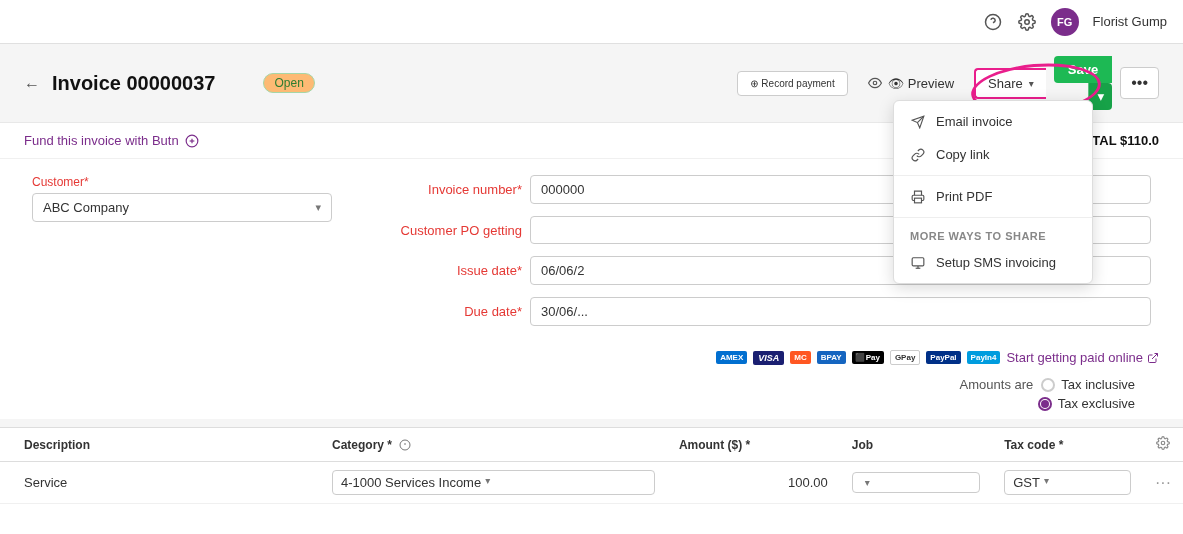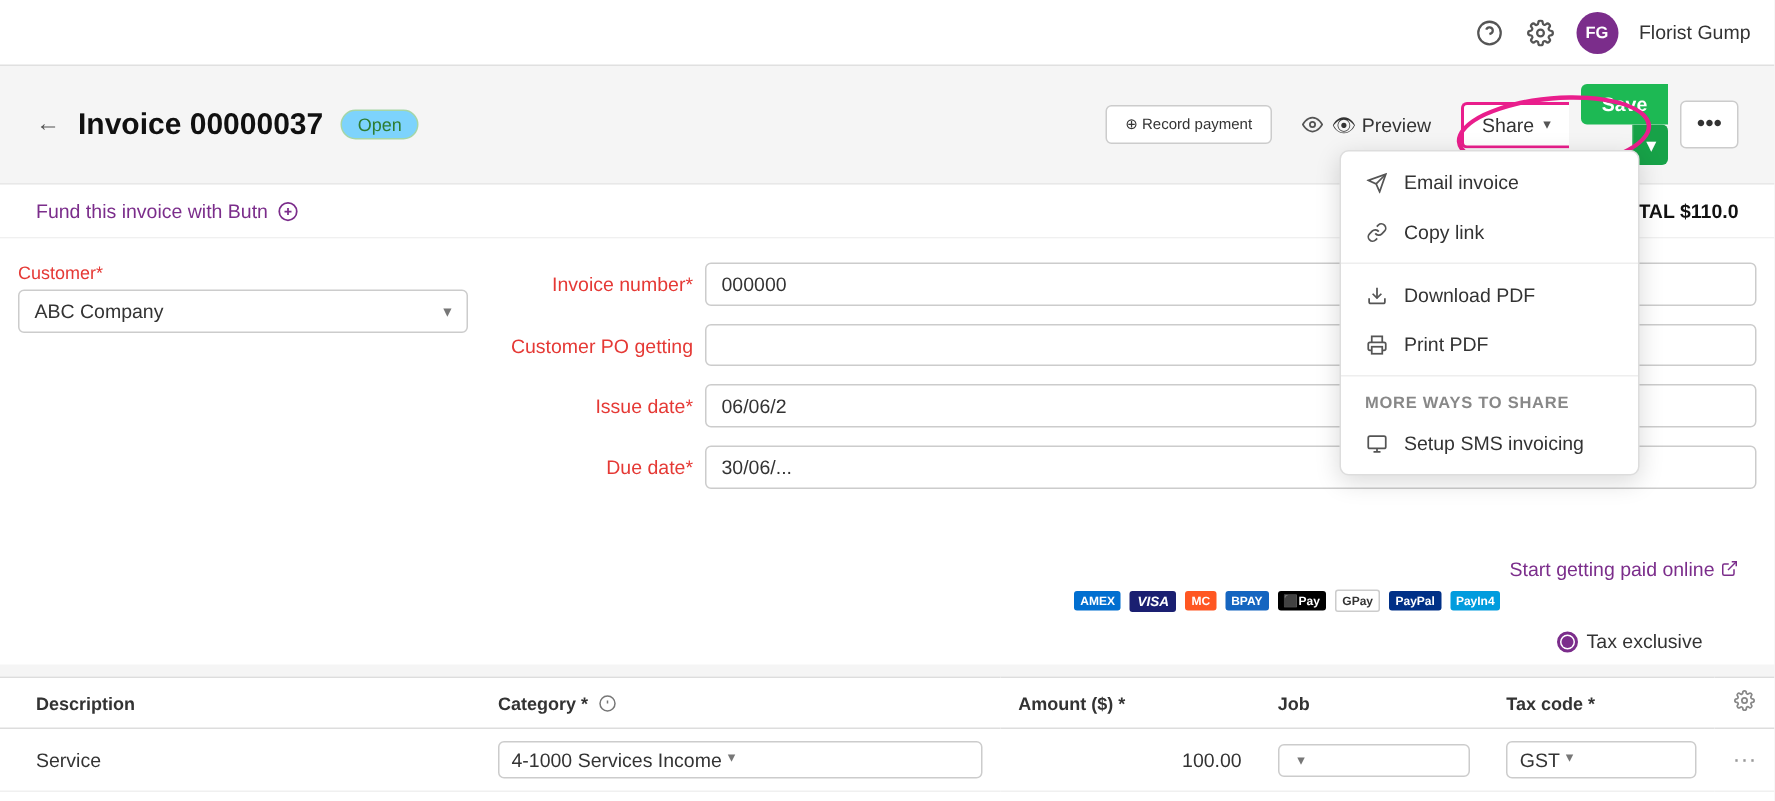--- a/index.html
+++ b/index.html
@@ -30,22 +30,22 @@
     .invoice-header {
       padding: 12px 24px;
       display: flex;
       align-items: center;
       border-bottom: 1px solid #e8e8e8;
       gap: 12px;
     }
     .back-btn { color: #555; cursor: pointer; font-size: 16px; display: flex; align-items: center; }
     .invoice-title { font-size: 20px; font-weight: 600; color: #111; }
     .status-badge {
-      background: #7dd3fc; color: #2e7d32; border: 1px solid #a5d6a7;
-      border-radius: 12px; padding: 2px 10px; font-size: 12px; font-weight: 500;
+      background: #fdba74; color: #2e7d32; border: 1px solid #a5d6a7;
+      border-radius: 12px; padding: 2px 10px; font-size: 12px; font-weight: 500; margin-left: 36px;
     }
     .header-actions { margin-left: auto; display: flex; align-items: center; gap: 8px; }
     .btn-record {
       border: 1px solid #ccc; background: #fff; color: #333;
       padding: 6px 12px; border-radius: 4px; cursor: pointer; font-size: 10px;
       display: flex; align-items: center; gap: 6px;
     }
     .btn-preview {
       border: none; background: none; color: #333;
       padding: 6px 12px; cursor: pointer; font-size: 13px;
@@ -106,21 +106,21 @@
     
     .fund-bar {
       padding: 10px 24px;
       display: flex; align-items: center; justify-content: space-between;
       border-bottom: 1px solid #f0f0f0;
     }
     .fund-link { color: #7b2d8b; font-size: 13px; display: flex; align-items: center; gap: 6px; cursor: pointer; }
     .due-info { display: flex; align-items: center; gap: 24px; font-size: 13px; color: #555; }
 
     
-    .form-area { padding: 16px 12px; display: flex; }
+    .form-area { padding: 16px 32px; display: flex; gap: 40px; }
     .form-left { width: 300px; }
     .form-right { flex: 1; display: flex; flex-direction: column; gap: 12px; }
 
     .form-label { font-size: 12px; color: #555; margin-bottom: 4px; }
     .form-label span { color: #e53935; }
     .form-input {
       border: 1px solid #ccc; border-radius: 4px;
       padding: 6px 10px; font-size: 13px; width: 100%;
       display: flex; align-items: center; justify-content: space-between;
       background: #fff; color: #333;
@@ -136,21 +136,21 @@
       background: #fff; color: #333; flex: 1;
     }
 
     
     .payment-methods {
       display: flex; align-items: center; gap: 6px;
       padding: 8px 24px; justify-content: flex-end;
     }
     .payment-badge {
       background: #1565c0; color: #fff; font-size: 9px; font-weight: 700;
-      padding: 2px 4px; border-radius: 2px; margin-top: 43px;
+      padding: 2px 4px; border-radius: 2px;
     }
     .payment-badge-mc { background: #ff5722; }
     .payment-badge-bpay { background: #1565c0; font-size: 8px; }
     .payment-badge-apple { background: #000; font-size: 9px; }
     .payment-badge-gpay { background: #fff; color: #333; border: 1px solid #ccc; font-size: 8px; }
     .start-paid { color: #7b2d8b; font-size: 13px; cursor: pointer; display: flex; align-items: center; gap: 4px; }
 
     
     .tax-options { display: flex; flex-direction: column; align-items: flex-end; padding: 4px 24px 8px; gap: 4px; }
     .tax-option { display: flex; align-items: center; gap: 6px; font-size: 13px; color: #333; }
@@ -265,30 +265,20 @@
         <svg width="14" height="14" viewBox="0 0 24 24" fill="none" stroke="#555" stroke-width="2">
             <path d="M10 13a5 5 0 0 0 7.54.54l3-3a5 5 0 0 0-7.07-7.07l-1.72 1.71"></path>
             <path d="M14 11a5 5 0 0 0-7.54-.54l-3 3a5 5 0 0 0 7.07 7.07l1.71-1.71"></path>
           </svg>
       </span>
       <span>Copy link</span>
     </div>
 
     <hr class="dropdown-divider">
 
-    <div class="dropdown-item">
-      <span class="dropdown-icon">
-        <svg width="14" height="14" viewBox="0 0 24 24" fill="none" stroke="#555" stroke-width="2">
-            <path d="M21 15v4a2 2 0 0 1-2 2H5a2 2 0 0 1-2-2v-4"></path>
-            <polyline points="7 10 12 15 17 10"></polyline>
-            <line x1="12" y1="15" x2="12" y2="3"></line>
-          </svg>
-      </span>
-      <span>Download PDF</span>
-    </div>
     <div class="dropdown-item">
       <span class="dropdown-icon">
         <svg width="14" height="14" viewBox="0 0 24 24" fill="none" stroke="#555" stroke-width="2">
             <polyline points="6 9 6 2 18 2 18 9"></polyline>
             <path d="M6 18H4a2 2 0 0 1-2-2v-5a2 2 0 0 1 2-2h16a2 2 0 0 1 2 2v5a2 2 0 0 1-2 2h-2"></path>
             <rect x="6" y="14" width="12" height="8"></rect>
           </svg>
       </span>
       <span>Print PDF</span>
     </div>
@@ -385,20 +375,27 @@
     <span>Start getting paid online</span>
     <svg width="12" height="12" viewBox="0 0 24 24" fill="none" stroke="#7b2d8b" stroke-width="2">
         <path d="M18 13v6a2 2 0 0 1-2 2H5a2 2 0 0 1-2-2V8a2 2 0 0 1 2-2h6"></path>
         <polyline points="15 3 21 3 21 9"></polyline>
         <line x1="10" y1="14" x2="21" y2="3"></line>
       </svg>
   </span>
 </div>
 
 <div class="tax-options" style="background:#fff;">
+  <div style="display:flex;align-items:center;gap:8px;margin-right:24px;">
+    <span style="font-size:13px;color:#555;">Amounts are</span>
+    <div class="tax-option">
+      <div class="radio-outer"></div>
+      <span>Tax inclusive</span>
+    </div>
+  </div>
   <div class="tax-option" style="margin-right:24px;">
     <div class="radio-outer active">
       <div class="radio-inner"></div>
     </div>
     <span>Tax exclusive</span>
   </div>
 </div>
 
 <div style="background:#fff;padding:0 0 0 0;">
   <table class="invoice-table">

